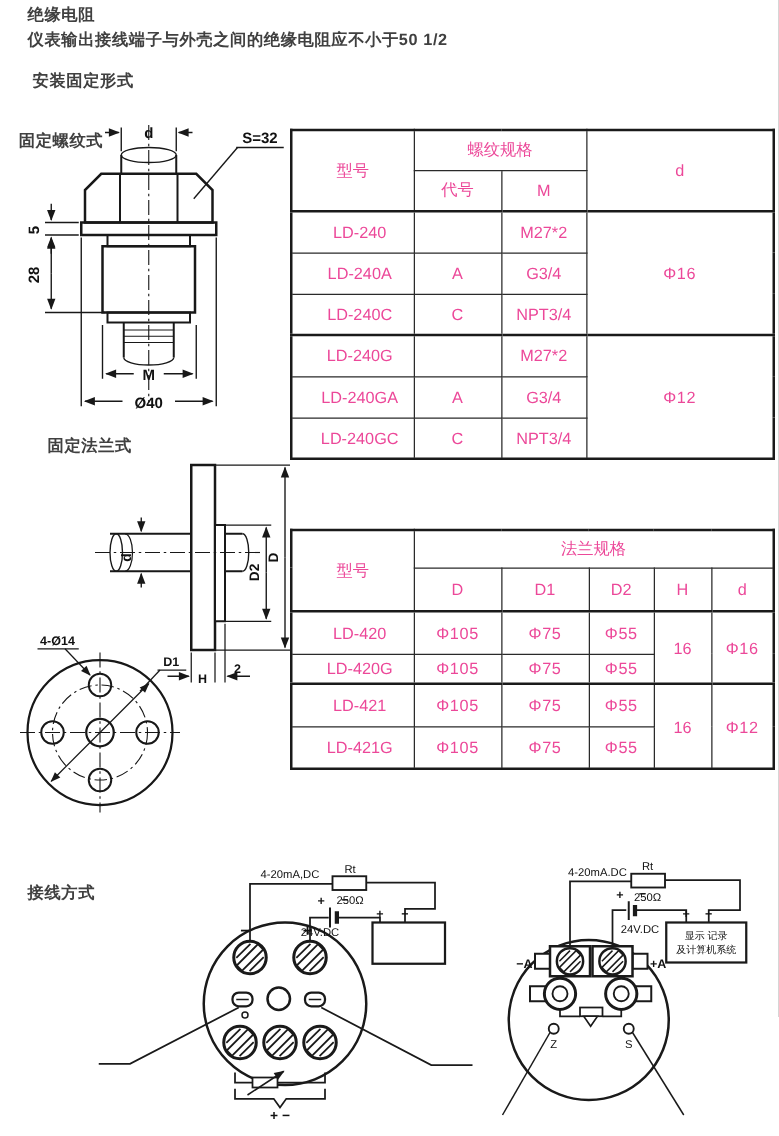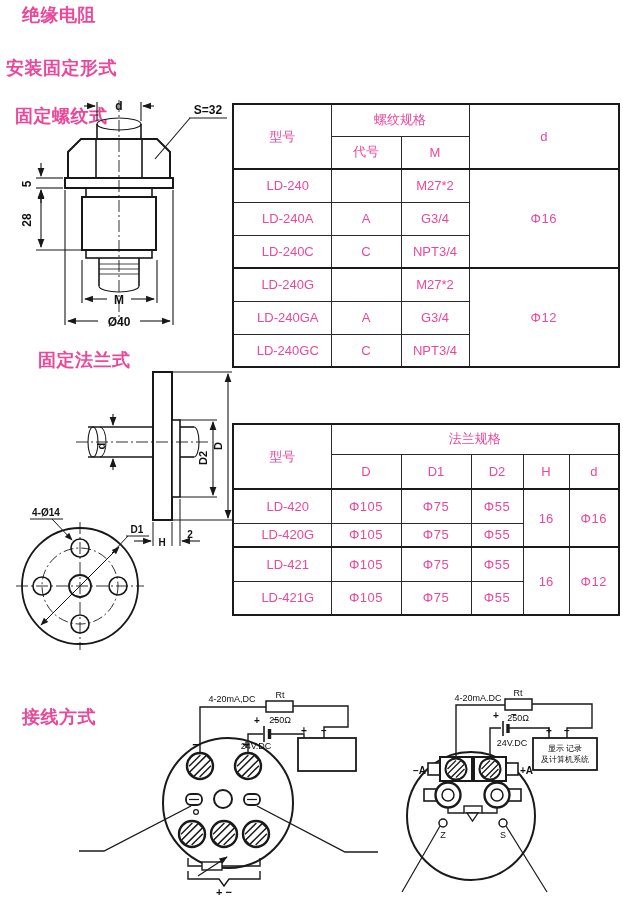--- a/index.html
+++ b/index.html
@@ -4,21 +4,21 @@
 <style>
   * { margin:0; padding:0; box-sizing:border-box; }
   html,body { background:#9a9a9a; }
   .page {
     position:relative; width:623px; height:909px; margin:0 auto;
     background:#ffffff; color:#111;
     font-family:"Liberation Sans", sans-serif;
     overflow:hidden;
   }
   .h {
-    position:absolute; font-weight:bold; font-size:18px; color:#ec4899;
+    position:absolute; font-weight:bold; font-size:13px; color:#404040;
     letter-spacing:0.5px; white-space:nowrap;
   }
   table.spec {
     position:absolute; border-collapse:collapse; table-layout:fixed;
     background:#fff; border:2px solid #1a1a1a;
   }
   table.spec td {
     border:1px solid #2a2a2a; text-align:center; vertical-align:middle;
     font-size:13px; color:#ec4899; overflow:hidden;
   }
@@ -33,21 +33,22 @@
   .t10b { font-size:10px; font-weight:bold; }
   .t11b { font-size:11px; font-weight:bold; }
   .pm   { font-size:13px; font-weight:bold; }
 </style>
 </head>
 <body>
 
 <div class="page">
 
   <div class="h" style="left:22px; top:3px;">绝缘电阻</div>
-  <div class="h" style="left:6px; top:56px;">安装固定形式</div>
+  <div class="h" style="left:22px; top:23px;">仪表输出接线端子与外壳之间的绝缘电阻应不小于50 1/2</div>
+  <div class="h" style="left:26px; top:56px;">安装固定形式</div>
   <div class="h" style="left:15px; top:76px;margin-top:28px;">固定螺纹式</div>
 
   <svg class="draw" style="left:10px; top:93px;" width="228" height="252" viewBox="10 93 228 252">
     <defs>
       <marker id="ar1" viewBox="0 0 10 10" refX="9" refY="5" markerWidth="10" markerHeight="8" orient="auto">
         <path d="M0,1.2 L10,5 L0,8.8 z" fill="#181818"></path>
       </marker>
     </defs>
     <g stroke="#181818" fill="none" stroke-width="1.6">
       <line x1="119" y1="100" x2="119" y2="322" stroke-width="0.9" stroke-dasharray="12 3 2 3"></line>

